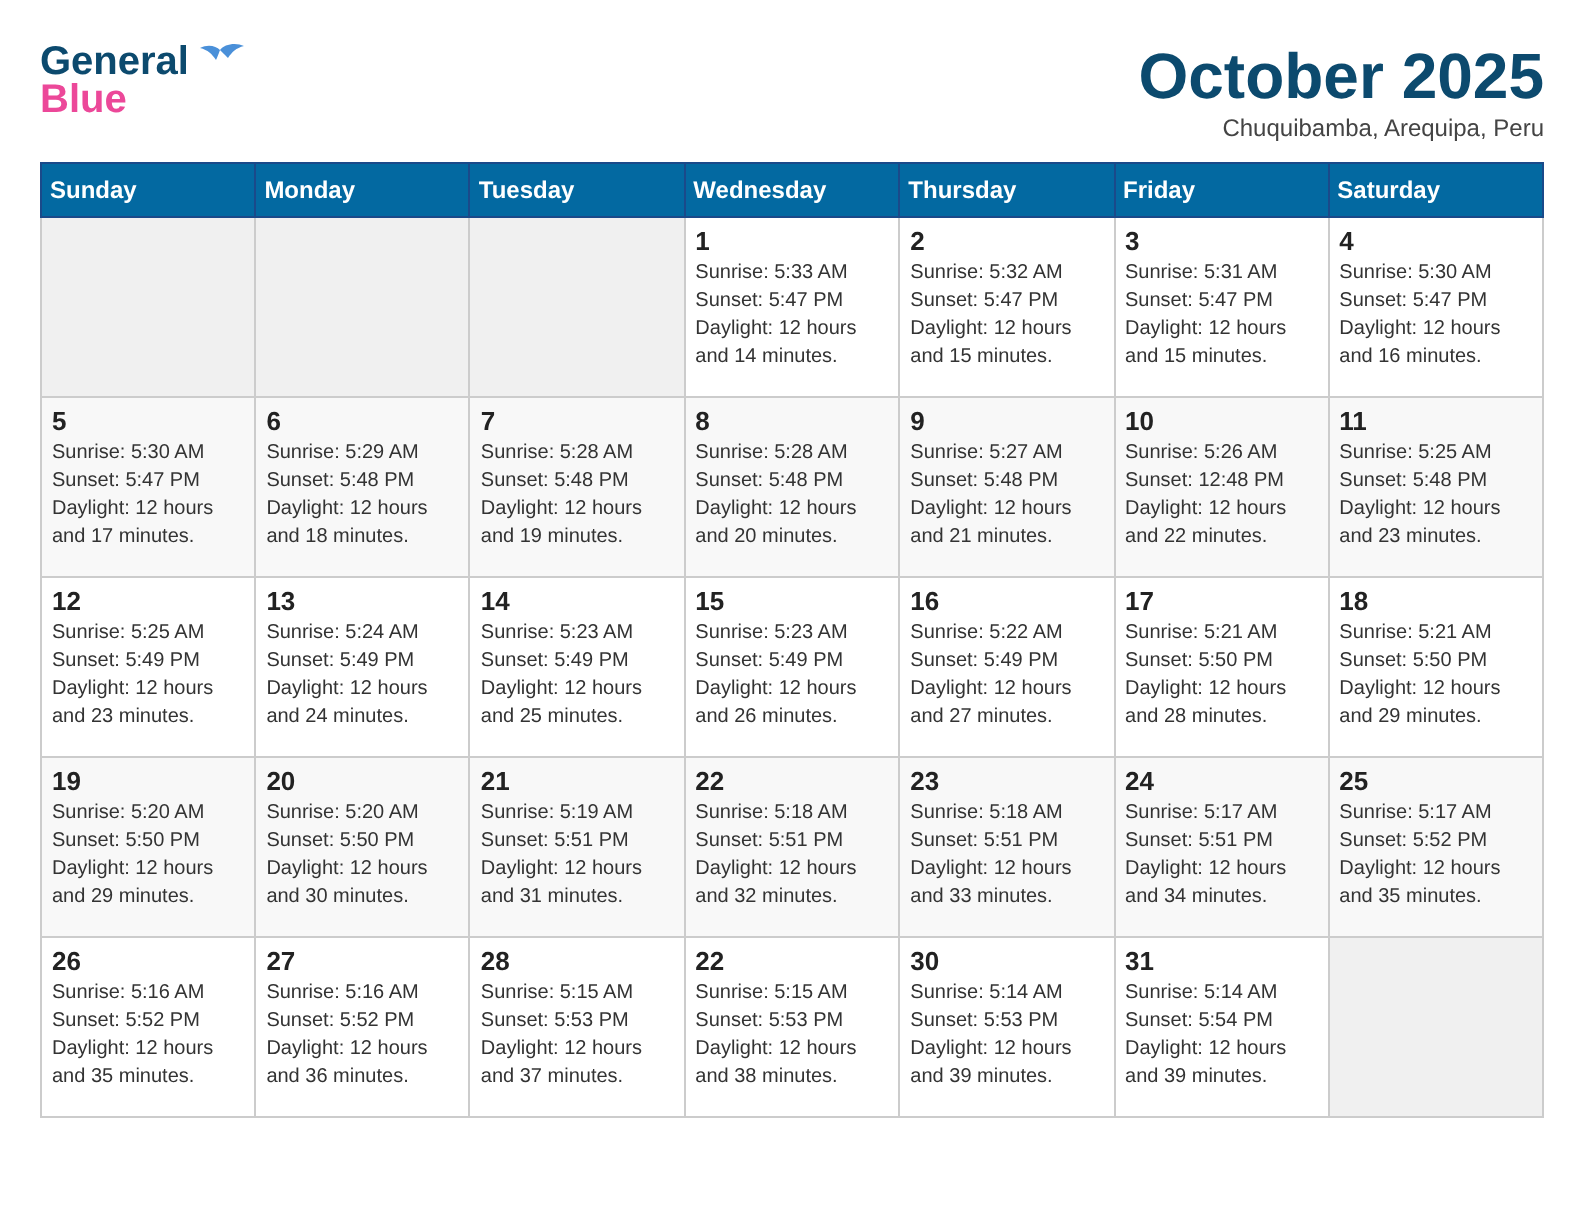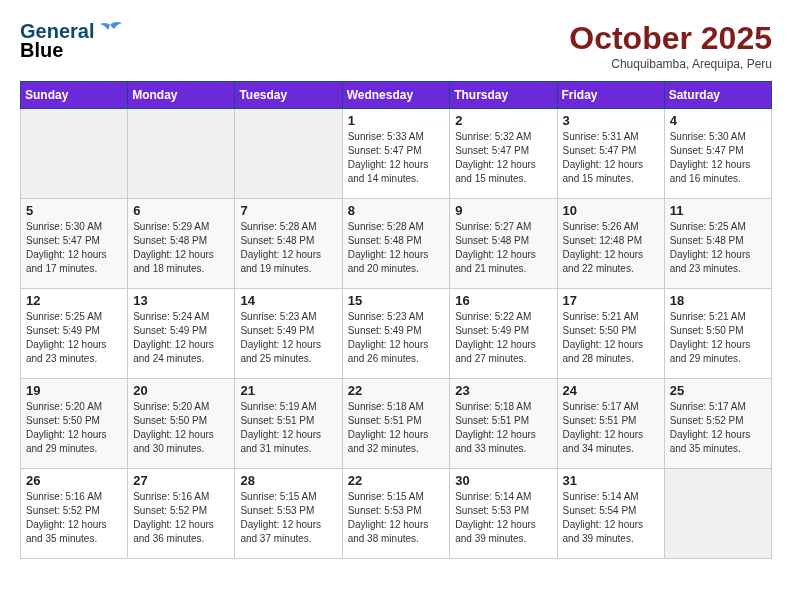--- a/index.html
+++ b/index.html
@@ -15,33 +15,33 @@
       justify-content: space-between;
       align-items: flex-start;
       margin-bottom: 10px;
     }
     .title-section {
       text-align: right;
     }
     .month-title {
       font-size: 32px;
       font-weight: bold;
-      color: #7f1d1d;
+      color: #0c4a6e;
     }
     .location-title {
       font-size: 12px;
       color: #444;
     }
     .calendar-table {
       width: 100%;
       border-collapse: collapse;
       font-size: 11px;
     }
     .calendar-table th {
-      background-color: #6d28d9;
+      background-color: #0369a1;
       color: white;
       padding: 6px 4px;
       text-align: left;
       font-size: 12px;
       font-weight: bold;
       border: 1px solid #1a4a8a;
     }
     .calendar-table td {
       border: 1px solid #ccc;
       vertical-align: top;
@@ -78,21 +78,21 @@
 <div class="header-section">
   <div class="logo-wrapper">
     <div style="display:flex;flex-direction:column;align-items:flex-start;">
       <div style="display:flex;align-items:center;">
         <span style="font-size:20px;font-weight:900;color:#0c4a6e;">General</span>
         <svg width="28" height="22" viewBox="0 0 28 22" style="margin-left:2px;">
           <path d="M14 4 C16 1, 22 0, 26 2 C22 3, 20 5, 18 8 C16 6, 14 4, 14 4Z" fill="#4a90d9"></path>
           <path d="M14 4 C12 2, 8 1, 4 3 C8 4, 10 6, 12 9 C13 7, 14 4, 14 4Z" fill="#4a90d9"></path>
         </svg>
       </div>
-      <span style="font-size:20px;font-weight:900;color:#000000;margin-top:-4px;">Blue</span>
+      <span style="font-size:20px;font-weight:900;color:#ec4899;margin-top:-4px;">Blue</span>
     </div>
   </div>
   <div class="title-section">
     <div class="month-title">October 2025</div>
     <div class="location-title">Chuquibamba, Arequipa, Peru</div>
   </div>
 </div>
 
 <table class="calendar-table">
   <thead>

